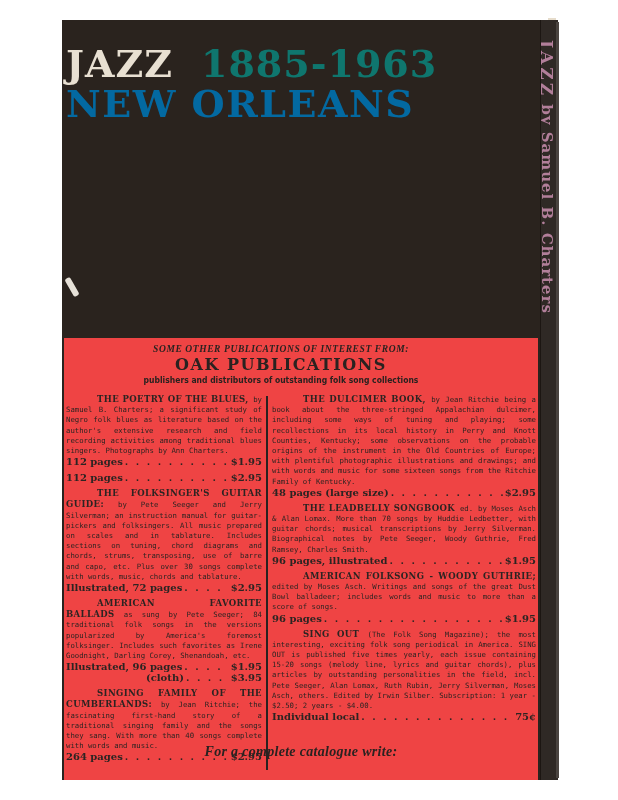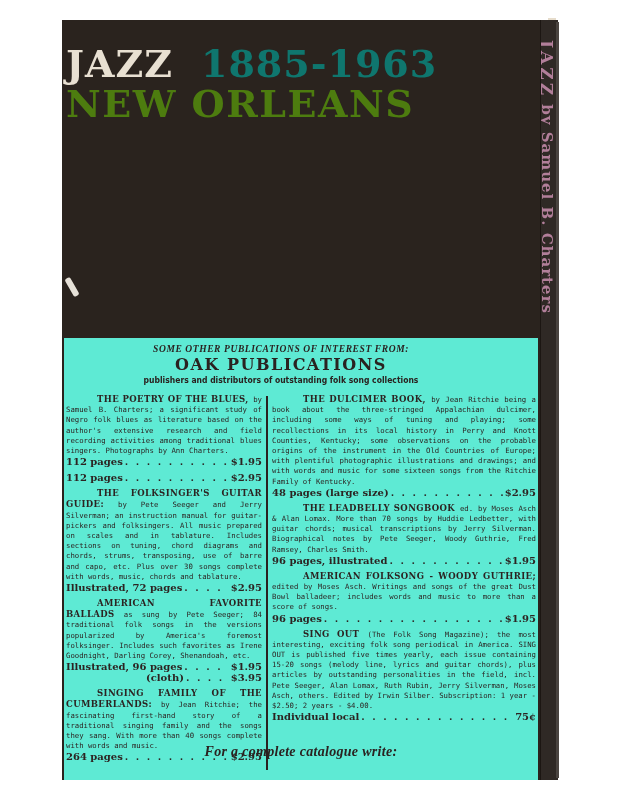--- a/index.html
+++ b/index.html
@@ -4,25 +4,25 @@
 <style>
   html, body { margin:0; padding:0; }
   body { width:618px; height:800px; background:#ffffff; position:relative; overflow:hidden; font-family:"DejaVu Serif", serif; }
   .cover { position:absolute; left:62px; top:20px; width:480px; height:760px; background:#2a231e; }
   .spine { position:absolute; left:540px; top:20px; width:17px; height:760px; background:#2f2925; border-left:1px solid #1c1612; }
   .spine-edge { position:absolute; left:556px; top:22px; width:3px; height:756px; background:#4a4440; }
   .spine-text { position:absolute; left:541px; top:40px; width:16px; height:540px; writing-mode:vertical-rl; font-family:"DejaVu Serif", serif; font-weight:bold; font-size:15px; color:#b27f9a; letter-spacing:1px; white-space:nowrap; overflow:hidden; }
   .spine-text .big { font-size:17px; letter-spacing:3px; }
   .corner-nick { position:absolute; left:548px; top:18px; width:8px; height:6px; background:#e6dccb; }
   .title-row1 { position:absolute; left:66px; top:44px; font-family:"DejaVu Serif", serif; font-weight:bold; font-size:38px; letter-spacing:1px; line-height:40px; white-space:nowrap; }
-  .title-row2 { position:absolute; left:66px; top:84px; font-family:"DejaVu Serif", serif; font-weight:bold; font-size:38px; letter-spacing:1.5px; line-height:40px; color:#4d7c0f; white-space:nowrap; }
+  .title-row2 { position:absolute; left:66px; top:84px; font-family:"DejaVu Serif", serif; font-weight:bold; font-size:38px; letter-spacing:1.5px; line-height:40px; color:#0369a1; white-space:nowrap; }
   .jazz { color:#e8e0d2; }
   .years { color:#0f766e; margin-left:28px; }
   .scratch { position:absolute; left:69px; top:277px; width:6px; height:20px; background:#e6e1d8; transform:rotate(-30deg); border-radius:2px; }
-  .panel { position:absolute; left:64px; top:338px; width:474px; height:442px; background:#5eead4; color:#2a2220; }
+  .panel { position:absolute; left:64px; top:338px; width:474px; height:442px; background:#ef4444; color:#2a2220; }
   .panel-head { position:absolute; top:6px; left:0; width:474px; text-align:center; }
   .head-intro { font-family:"Liberation Serif", serif; font-style:italic; font-weight:bold; font-size:9.5px; letter-spacing:0.6px; margin-left:-40px; }
   .head-name { font-family:"DejaVu Serif", serif; font-weight:bold; font-size:16px; letter-spacing:1.5px; margin-top:1px; margin-left:-40px; }
   .head-tag { font-family:"DejaVu Sans", sans-serif; font-weight:bold; font-size:9px; transform:scaleX(0.85); margin-top:1px; margin-left:-40px; }
   .col { position:absolute; top:56px; font-family:"DejaVu Sans Mono", monospace; font-size:7.3px; line-height:10.2px; color:#2c2422; }
   .col-left { left:2px; width:196px; }
   .col-right { left:208px; width:264px; }
   .divider { position:absolute; left:202px; top:58px; width:1.5px; height:374px; background:#2a2220; }
   .entry { margin-bottom:5px; }
   .entry-title { font-family:"DejaVu Serif", serif; font-weight:bold; font-size:8.5px; letter-spacing:0.4px;margin-left:31px; }

